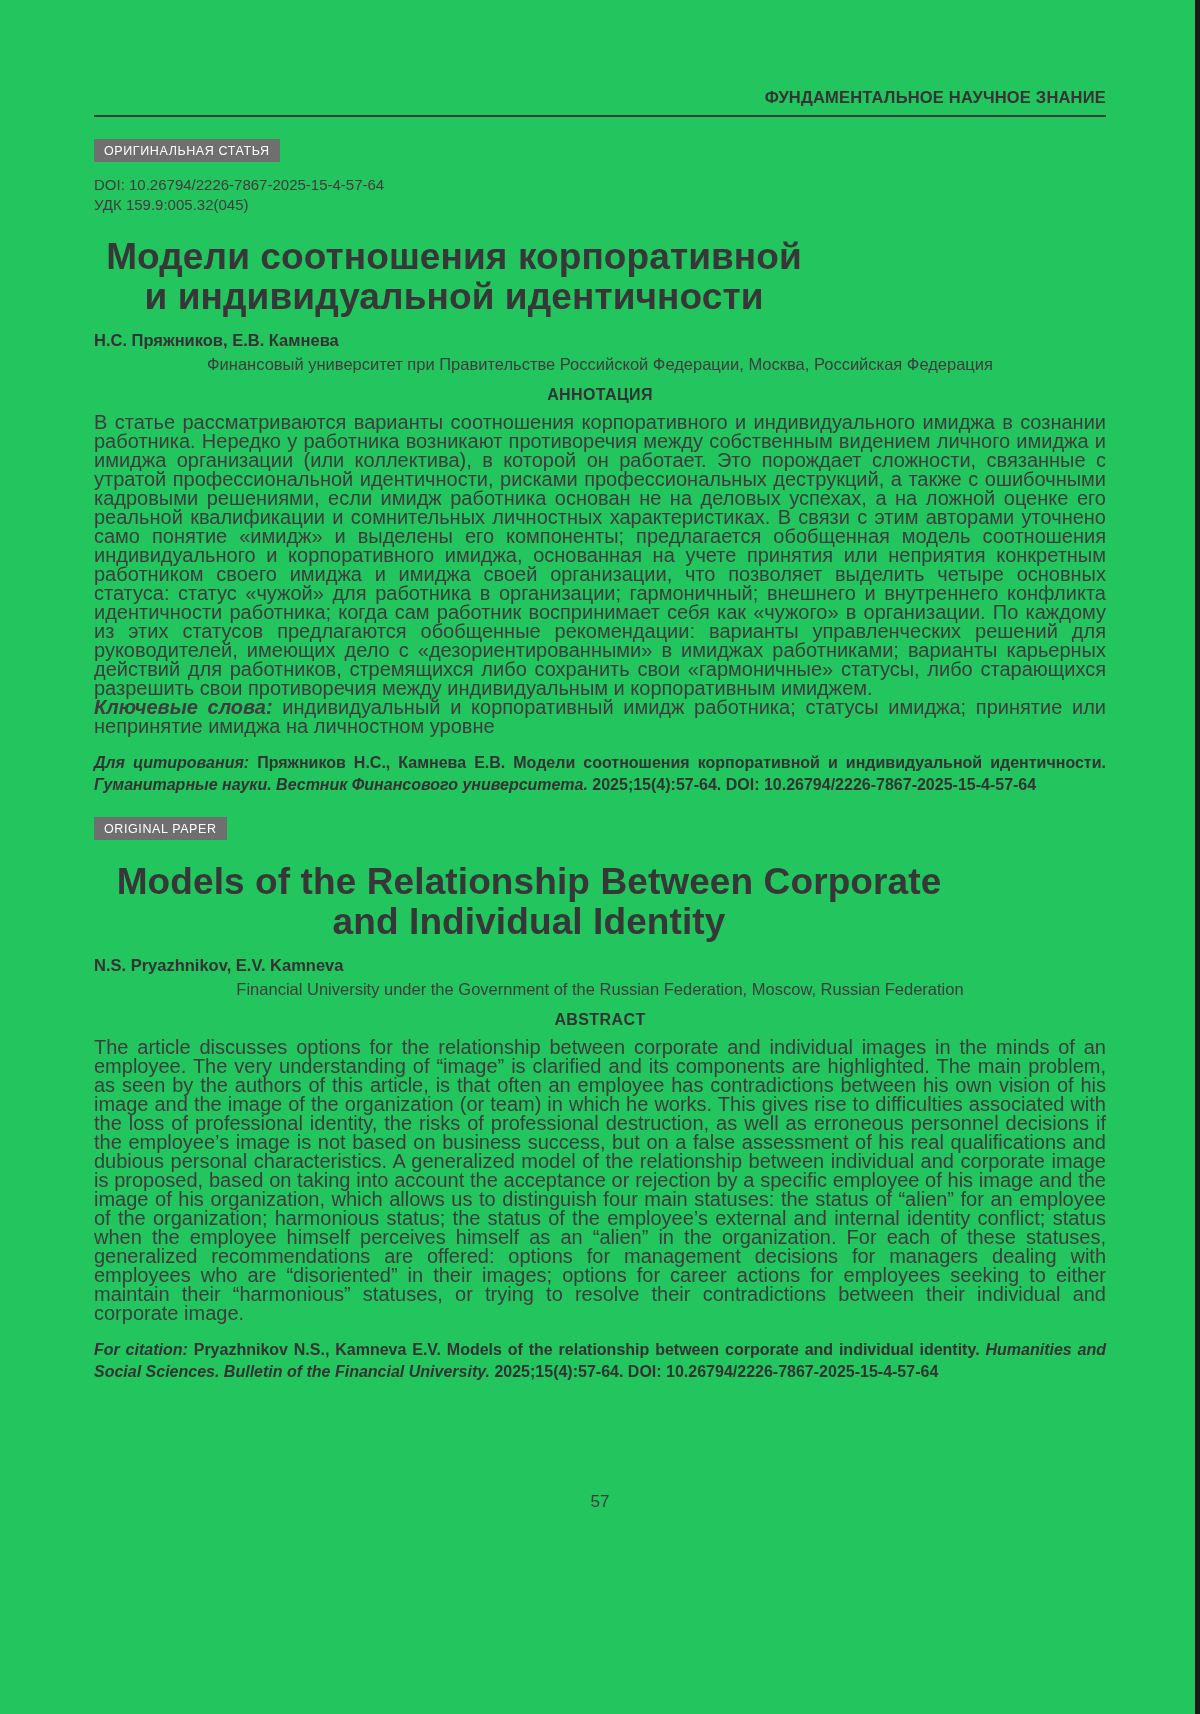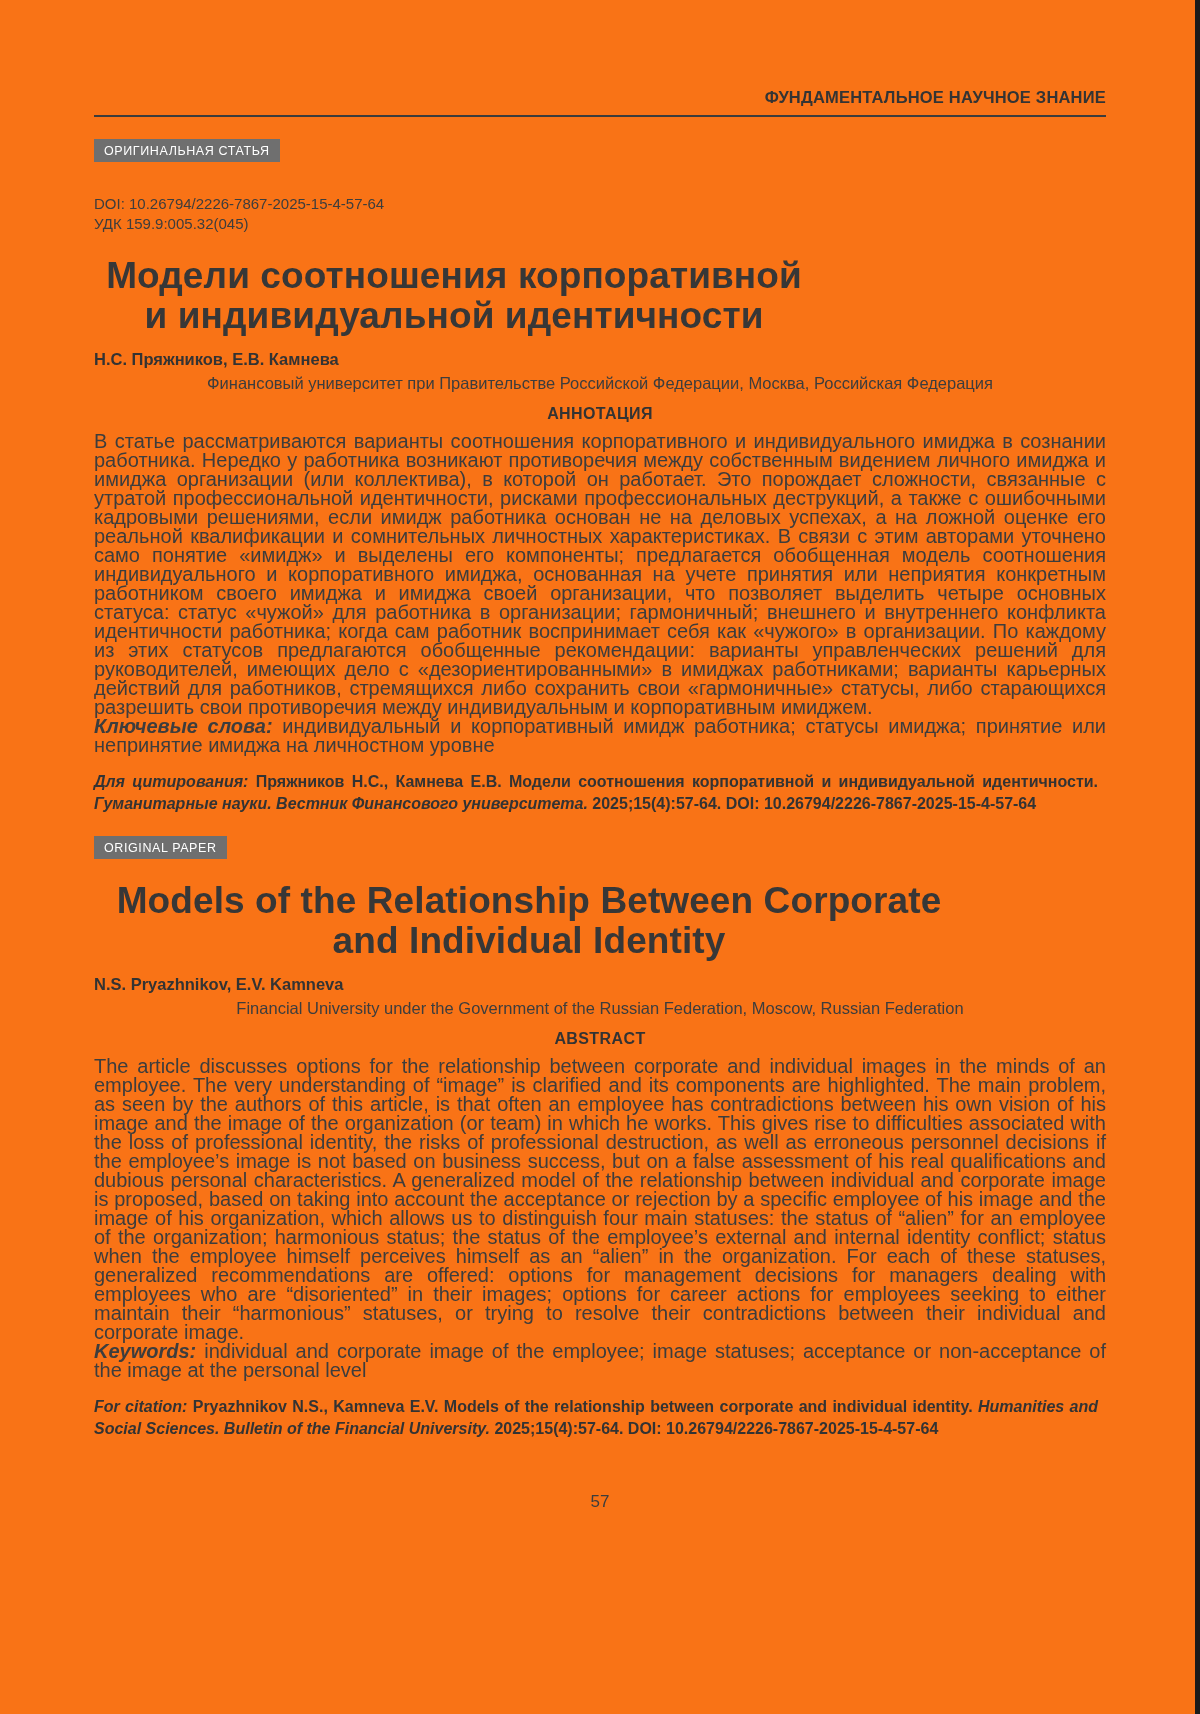--- a/index.html
+++ b/index.html
@@ -6,21 +6,21 @@
     margin: 0;
     padding: 0;
     background: #e8e8e8;
     font-family: "Liberation Sans", "DejaVu Sans", sans-serif;
   }
   .page {
     position: relative;
     width: 1200px;
     height: 1714px;
     margin: 0 auto;
-    background: #f97316;
+    background: #22c55e;
     color: #3d3d3d;
     box-sizing: border-box;
     padding: 88px 94px 0 94px;
     overflow: hidden;
   }
   .edge-strip {
     position: absolute;
     top: 0;
     right: 0;
     width: 5px;
@@ -46,21 +46,21 @@
     background: #6f6f6f;
     color: #ffffff;
     font-weight: normal;
     font-size: 12.5px;
     letter-spacing: 0.6px;
     padding: 5px 10px 4px 10px;
     margin-top: 22px;
   }
   
   .meta {
-    margin-top: 32px;
+    margin-top: 13px;
     font-size: 15px;
     line-height: 20px;
     color: #3d3d3d;
   }
   
   .article-title {
     font-size: 37px;
     line-height: 40px;
     font-weight: bold;
     color: #373737;
@@ -106,21 +106,21 @@
     font-weight: bold;
     font-style: italic;
   }
   
   .citation {
     font-size: 16px;
     line-height: 21.5px;
     text-align: justify;
     font-weight: bold;
     color: #333333;
-    margin: 16px 8px 0 0;
+    margin: 16px 0 0 0;
   }
   .cit-label { font-style: italic; }
   .cit-journal { font-style: italic; }
   
   .copyright-block { margin-top: 30px; }
   .copy-rule {
     border: none;
     border-top: 1.5px solid #3c3c3c;
     width: 300px;
     margin: 0 0 8px 0;
@@ -185,24 +185,20 @@
   </div>
 
   <h1 class="article-title title-en">Models of the Relationship Between Corporate and Individual Identity</h1>
 
   <div class="authors">N.S. Pryazhnikov, E.V. Kamneva</div>
   <div class="affiliation">Financial University under the Government of the Russian Federation, Moscow, Russian Federation</div>
 
   <div class="section-heading">ABSTRACT</div>
   <p class="body-text">The article discusses options for the relationship between corporate and individual images in the minds of an employee. The very understanding of “image” is clarified and its components are highlighted. The main problem, as seen by the authors of this article, is that often an employee has contradictions between his own vision of his image and the image of the organization (or team) in which he works. This gives rise to difficulties associated with the loss of professional identity, the risks of professional destruction, as well as erroneous personnel decisions if the employee’s image is not based on business success, but on a false assessment of his real qualifications and dubious personal characteristics. A generalized model of the relationship between individual and corporate image is proposed, based on taking into account the acceptance or rejection by a specific employee of his image and the image of his organization, which allows us to distinguish four main statuses: the status of “alien” for an employee of the organization; harmonious status; the status of the employee’s external and internal identity conflict; status when the employee himself perceives himself as an “alien” in the organization. For each of these statuses, generalized recommendations are offered: options for management decisions for managers dealing with employees who are “disoriented” in their images; options for career actions for employees seeking to either maintain their “harmonious” statuses, or trying to resolve their contradictions between their individual and corporate image.</p>
 
-  <p class="body-text keywords">
-    <span class="kw-label">Keywords:</span>
-    <span>individual and corporate image of the employee; image statuses; acceptance or non-acceptance of the image at the personal level</span>
-  </p>
 
   <p class="citation">
     <span class="cit-label">For citation:</span>
     <span>Pryazhnikov N.S., Kamneva E.V. Models of the relationship between corporate and individual identity.</span>
     <span class="cit-journal">Humanities and Social Sciences. Bulletin of the Financial University.</span>
     <span>2025;15(4):57-64. DOI: 10.26794/2226-7867-2025-15-4-57-64</span>
   </p>
 
 
   <div class="page-number">57</div>

